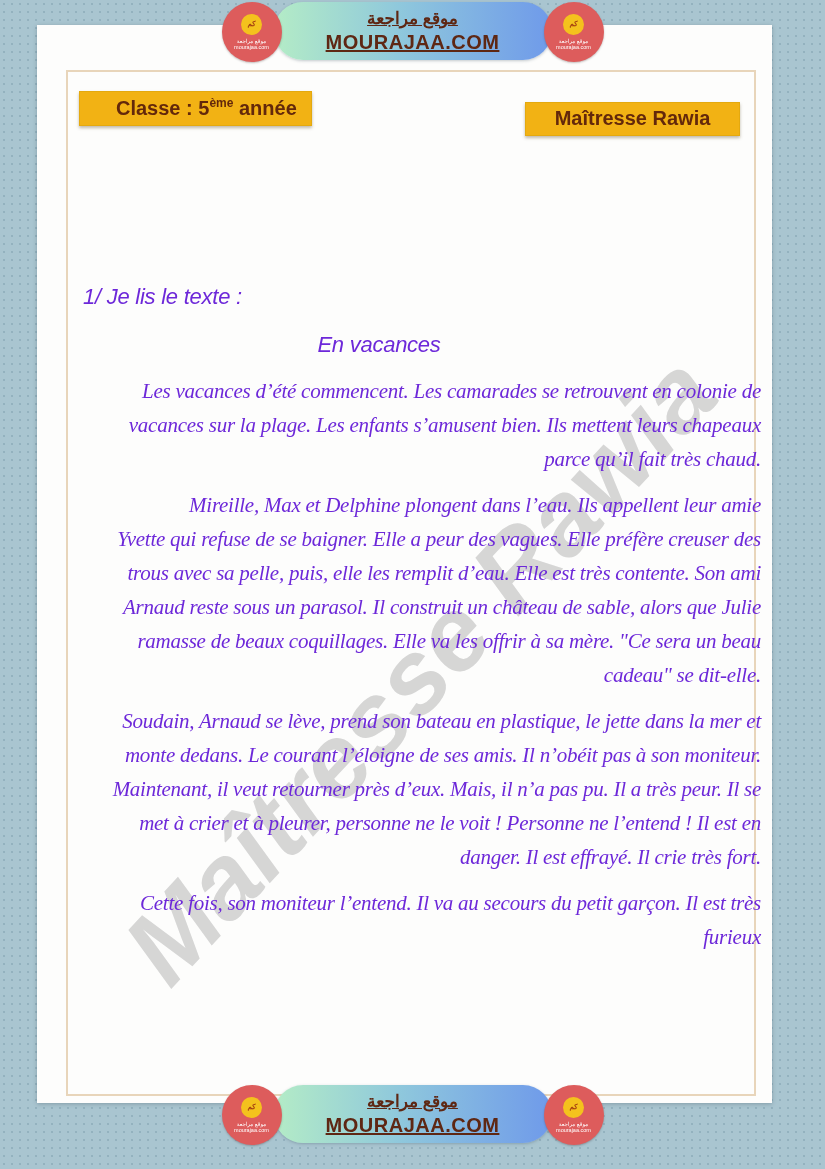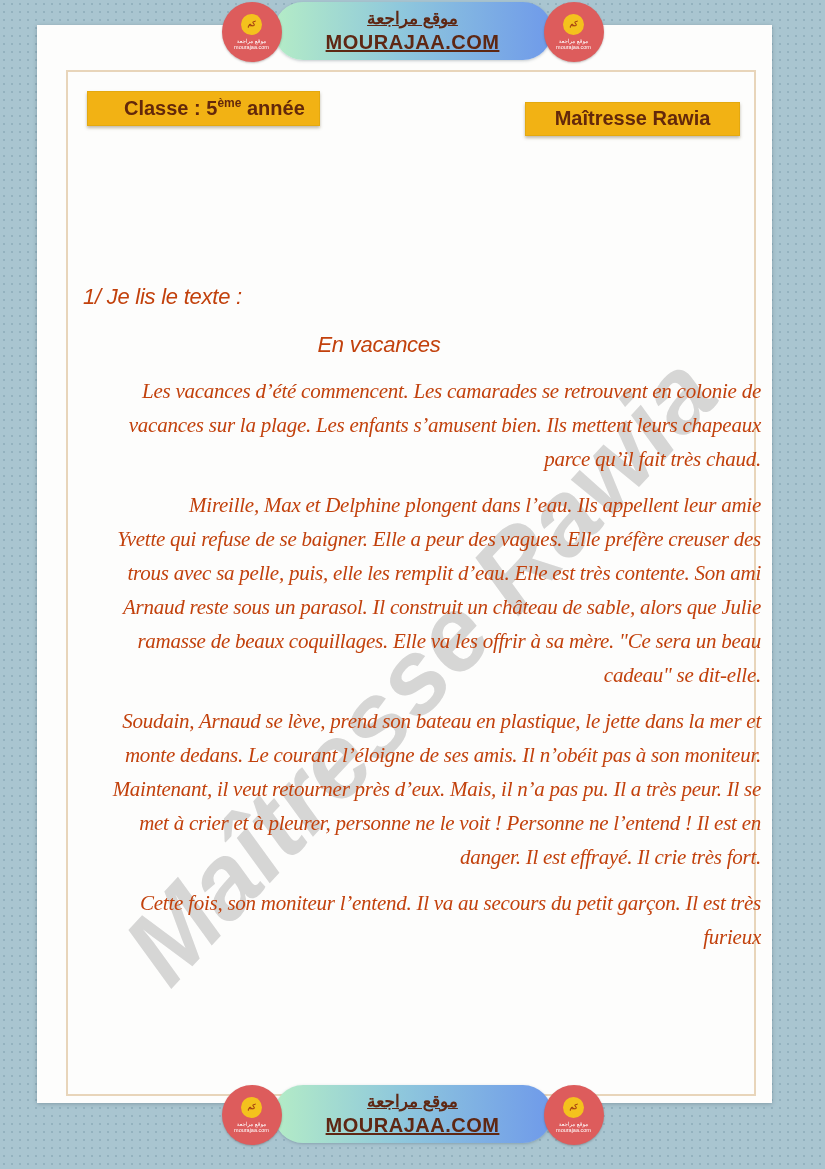--- a/index.html
+++ b/index.html
@@ -26,38 +26,38 @@
     color:rgba(150,150,150,0.38);white-space:nowrap;z-index:1;
   }
   
   .tag{
     position:absolute;background:#f2b214;color:#63280b;
     font-weight:600;font-size:20px;padding:4px 14px 5px 14px;
     box-shadow:0 2px 3px rgba(80,60,20,0.35);
     border:1px solid #e4a90f;z-index:2;
   }
   .tag sup{font-size:12px;}
-  .tag-class{left:50px;top:66px;padding-left:36px;}
+  .tag-class{left:42px;top:66px;padding-left:36px;}
   .tag-teacher{left:488px;top:77px;width:185px;text-align:center;}
   
   .title-box{
     position:absolute;left:213px;top:157px;width:294px;height:60px;z-index:2;
     background:linear-gradient(150deg,#c6d2e9 0%,#e2e8f5 38%,#aabede 68%,#8ea8d6 100%);
     box-shadow:2px 3px 4px rgba(90,110,150,0.55);
     border:1px solid #b3c2de;
   }
   .title-box .title-text{
     display:block;text-align:right;padding:7px 14px 0 0;
     color:#e02f2f;font-weight:bold;font-size:22.5px;
     text-shadow:0 0 1px rgba(160,20,20,0.6);
   }
   
   .content{
     position:absolute;left:46px;top:255px;width:678px;z-index:2;
-    font-style:italic;color:#c2410c;font-size:21px;line-height:34px;
+    font-style:italic;color:#6d28d9;font-size:21px;line-height:34px;
     letter-spacing:-0.25px;
   }
   .instruction{margin:0 0 0 0;font-size:22px;}
   .story-title{margin:14px 86px 0 0;text-align:center;font-size:22px;}
   .para{margin:12px 0 0 0;text-align:right;font-family:Liberation Serif, serif;}
   .para.p0{text-indent:52px;}
   .para.p1{text-indent:57px;}
   .para.p2{text-indent:35px;}
   .para.p3{text-indent:35px;}
   

